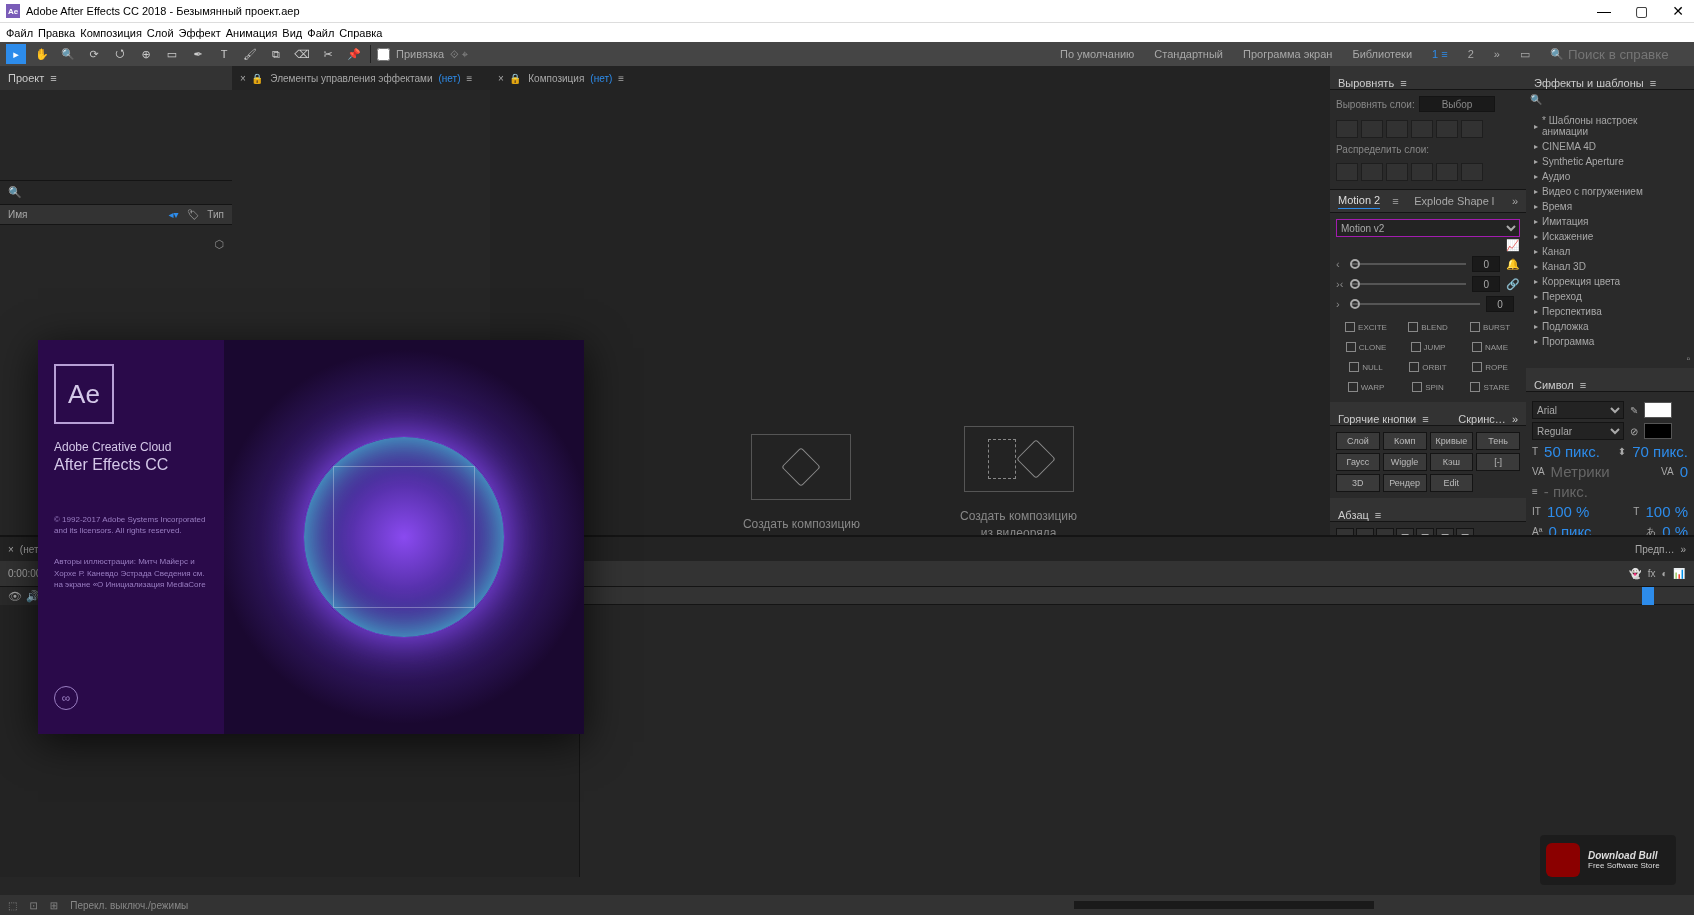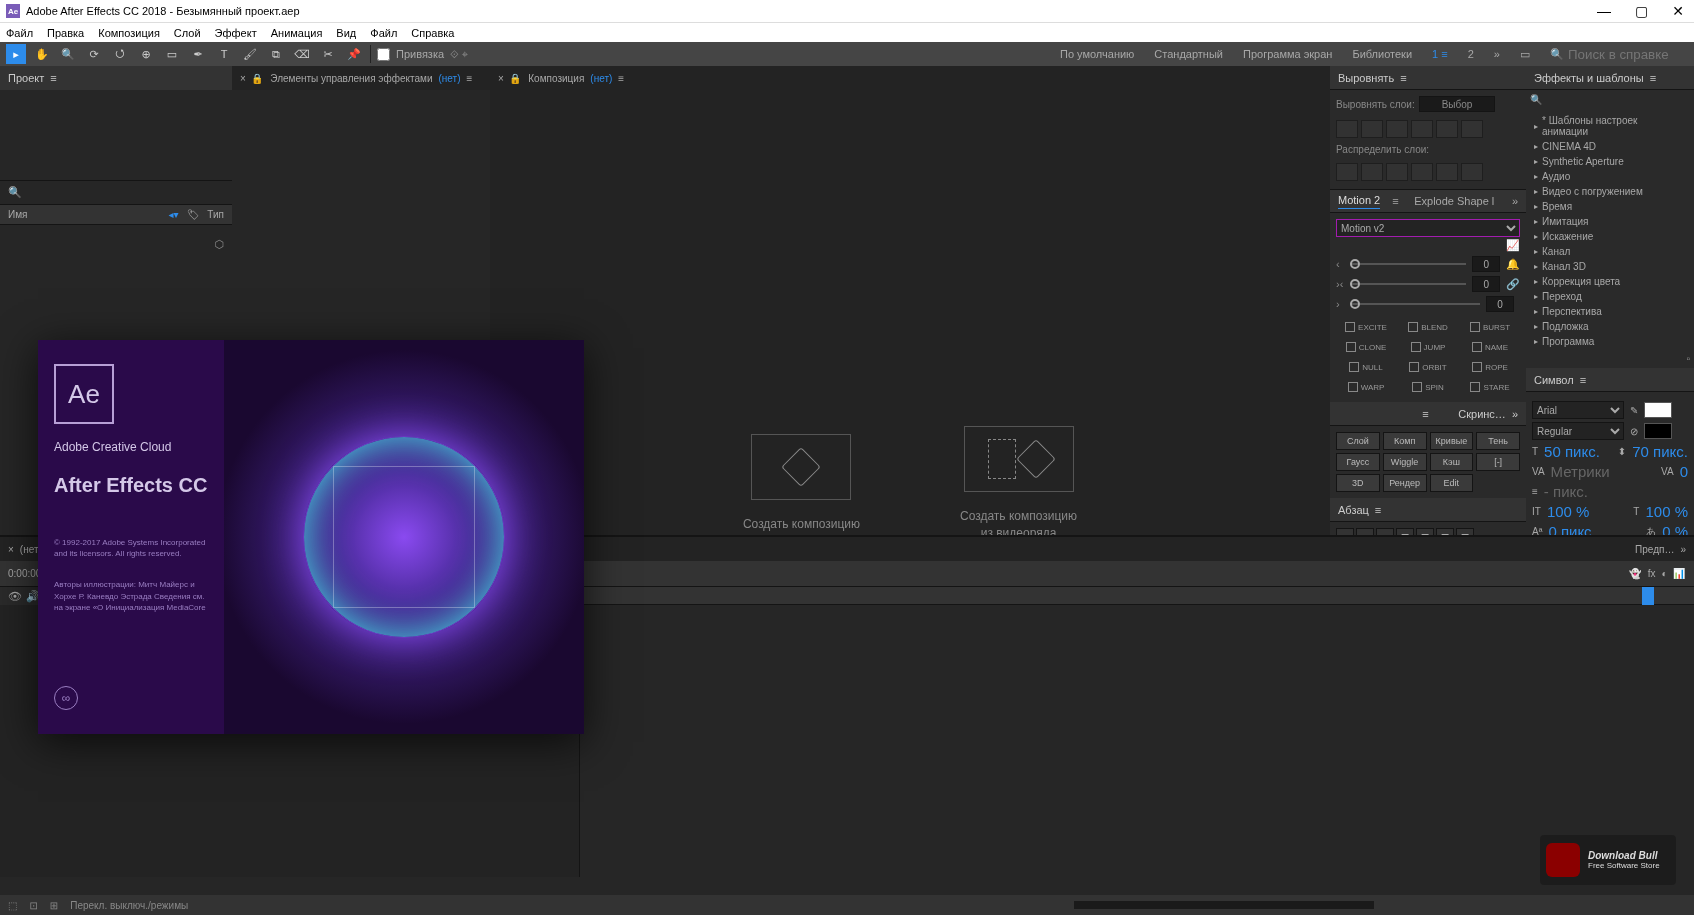--- a/index.html
+++ b/index.html
@@ -2,21 +2,21 @@
 <html><head>
 <meta charset="utf-8">
 <style>
 * { margin:0; padding:0; box-sizing:border-box; font-family:'Segoe UI',Tahoma,sans-serif; user-select:none; }
 body { width:1694px; height:915px; background:#232323; color:#a8a8a8; font-size:11px; overflow:hidden; position:relative; }
 .titlebar { height:22px; background:#fff; color:#000; display:flex; align-items:center; padding:0 6px; justify-content:space-between; }
 .titlebar .left { display:flex; align-items:center; gap:6px; }
 .titlebar .logo { width:14px; height:14px; background:#7a5cb8; display:flex; align-items:center; justify-content:center; font-size:8px; font-weight:bold; color:#fff; }
 .titlebar .right { display:flex; gap:16px; font-size:14px; }
 .titlebar .right span { cursor:pointer; padding:0 4px; }
-.menubar { height:20px; background:#fff; color:#000; display:flex; align-items:center; padding:0 6px; gap:14px; font-size:11px; border-top:1px solid #ddd; }
+.menubar { height:20px; background:#fff; color:#000; display:flex; align-items:center; padding:0 6px; gap:5px; font-size:11px; border-top:1px solid #ddd; }
 .menubar span { cursor:pointer; }
 .toolbar { height:24px; background:#454545; display:flex; align-items:center; padding:0 6px; justify-content:space-between; }
 .toolbar .left { display:flex; align-items:center; gap:6px; }
 .toolbar .tool { width:20px; height:20px; display:flex; align-items:center; justify-content:center; cursor:pointer; color:#ccc; }
 .toolbar .tool.active { background:#2d8ceb; color:#fff; }
 .toolbar .right { display:flex; align-items:center; gap:20px; font-size:11px; color:#a8a8a8; }
 .toolbar .right span { cursor:pointer; }
 .toolbar .search { display:flex; align-items:center; gap:4px; }
 .toolbar .search input { background:transparent; border:none; color:#a8a8a8; width:120px; outline:none; }
 .main { display:flex; height:835px; }
@@ -41,21 +41,21 @@
 .empty-box { text-align:center; color:#888; cursor:pointer; }
 .empty-box .icon-wrap { width:100px; height:66px; border:1px solid #555; display:flex; align-items:center; justify-content:center; margin:0 auto 16px; }
 .empty-box .icon-inner { width:28px; height:28px; border:1px solid #888; border-radius:3px; transform:rotate(45deg);}
 .empty-box .label { font-size:12px; line-height:1.4;}
 .comp-footer { height:24px; background:#333; display:flex; align-items:center; padding:0 8px; gap:10px; font-size:10px; color:#666;}
 .comp-footer .val { color:#2d8ceb;}
 
 
 .col-right { width:196px; display:flex; flex-direction:column; background:#2a2a2a;}
 .col-right2 { width:168px; display:flex; flex-direction:column; background:#2a2a2a;}
-.panel-header { height:24px; background:#333; display:flex; align-items:center; padding:0 8px; font-size:11px; color:#ccc; gap:6px; border-bottom:1px solid #141414;}
+.panel-header { height:24px; background:#333; display:flex; align-items:flex-end; padding:0 8px; font-size:11px; color:#ccc; gap:6px; border-bottom:1px solid #141414;}
 .panel-header .tab { cursor:pointer;margin-top:47px; }
 .panel-body { padding:4px 6px; font-size:10px; }
 .align-body .label-row { color:#888; padding:2px 0 4px; display:flex; align-items:center; gap:4px;}
 .align-body .sel { background:#1a1a1a; padding:1px 22px; border:1px solid #141414; height:16px; line-height:14px;}
 .icon-row { display:flex; gap:3px; margin:4px 0;}
 .icon-btn { width:22px; height:18px; background:#3a3a3a; border:1px solid #141414; cursor:pointer; opacity:0.5;}
 .motion-tabs { height:24px; background:#333; display:flex; align-items:center; padding:0 8px; gap:12px; font-size:11px; border-bottom:1px solid #141414; border-top:1px solid #141414;}
 .motion-tabs .active { color:#ddd; border-bottom:1px solid #2d8ceb; padding-bottom:2px;}
 .motion-body { padding:6px;}
 .motion-body select { width:100%; background:#232323; border:1px solid #a21caf; color:#aaa; height:18px; font-size:10px;}
@@ -94,21 +94,21 @@
 .timeline .tl-left { width:580px; background:#232323; border-right:1px solid #141414;}
 .timeline .tl-right { flex:1; background:#262626; position:relative;}
 .timeline .tl-ruler { height:18px; background:#333; border-bottom:1px solid #141414; position:relative;}
 .timeline .tl-ruler .playhead { position:absolute; top:0; width:12px; height:18px; background:#2d8ceb; right:40px;}
 
 
 .splash { position:absolute; left:38px; top:340px; width:546px; height:394px; background:#2a0a4a; display:flex; z-index:100; box-shadow:0 8px 40px rgba(0,0,0,0.7);}
 .splash .left { width:186px; padding:24px 16px; color:#d4c8e8; display:flex; flex-direction:column;}
 .splash .logo-box { width:60px; height:60px; border:2px solid #b79fd6; display:flex; align-items:center; justify-content:center; font-size:26px; font-weight:300; color:#d4c8e8;}
 .splash .prod { margin-top:16px; font-size:12px;}
-.splash .title { font-size:20px; font-weight:700; margin-top:20px;}
+.splash .title { font-size:16px; font-weight:400; margin-top:2px;}
 .splash .copy { margin-top:40px; font-size:8px; line-height:1.4; color:#9a7ec2;}
 .splash .credits { margin-top:20px; font-size:8px; line-height:1.4; color:#9a7ec2;}
 .splash .cc { margin-top:auto; width:24px; height:24px; border:1px solid #9a7ec2; border-radius:50%; display:flex; align-items:center; justify-content:center; font-size:12px; color:#9a7ec2;}
 .splash .art { flex:1; background:radial-gradient(circle at 50% 50%, #8a4af0 0%, #4a2a9a 25%, #1a0830 70%); position:relative; overflow:hidden;}
 .splash .art::before { content:''; position:absolute; top:50%; left:50%; width:200px; height:200px; border:1px solid rgba(138,74,240,0.6); border-radius:50%; transform:translate(-50%,-50%); box-shadow:0 0 40px #8a4af0, inset 0 0 40px #4ae0f0;}
 .splash .art::after { content:''; position:absolute; top:50%; left:50%; width:140px; height:140px; border:1px solid rgba(255,255,255,0.3); transform:translate(-50%,-50%);}
 
 .statusbar { position:absolute; bottom:0; left:0; right:0; height:20px; background:#333; display:flex; align-items:center; padding:0 8px; font-size:10px; color:#888; gap:12px;}
 .statusbar .progress { width:300px; height:8px; background:#1a1a1a; margin-left:auto;}
 

